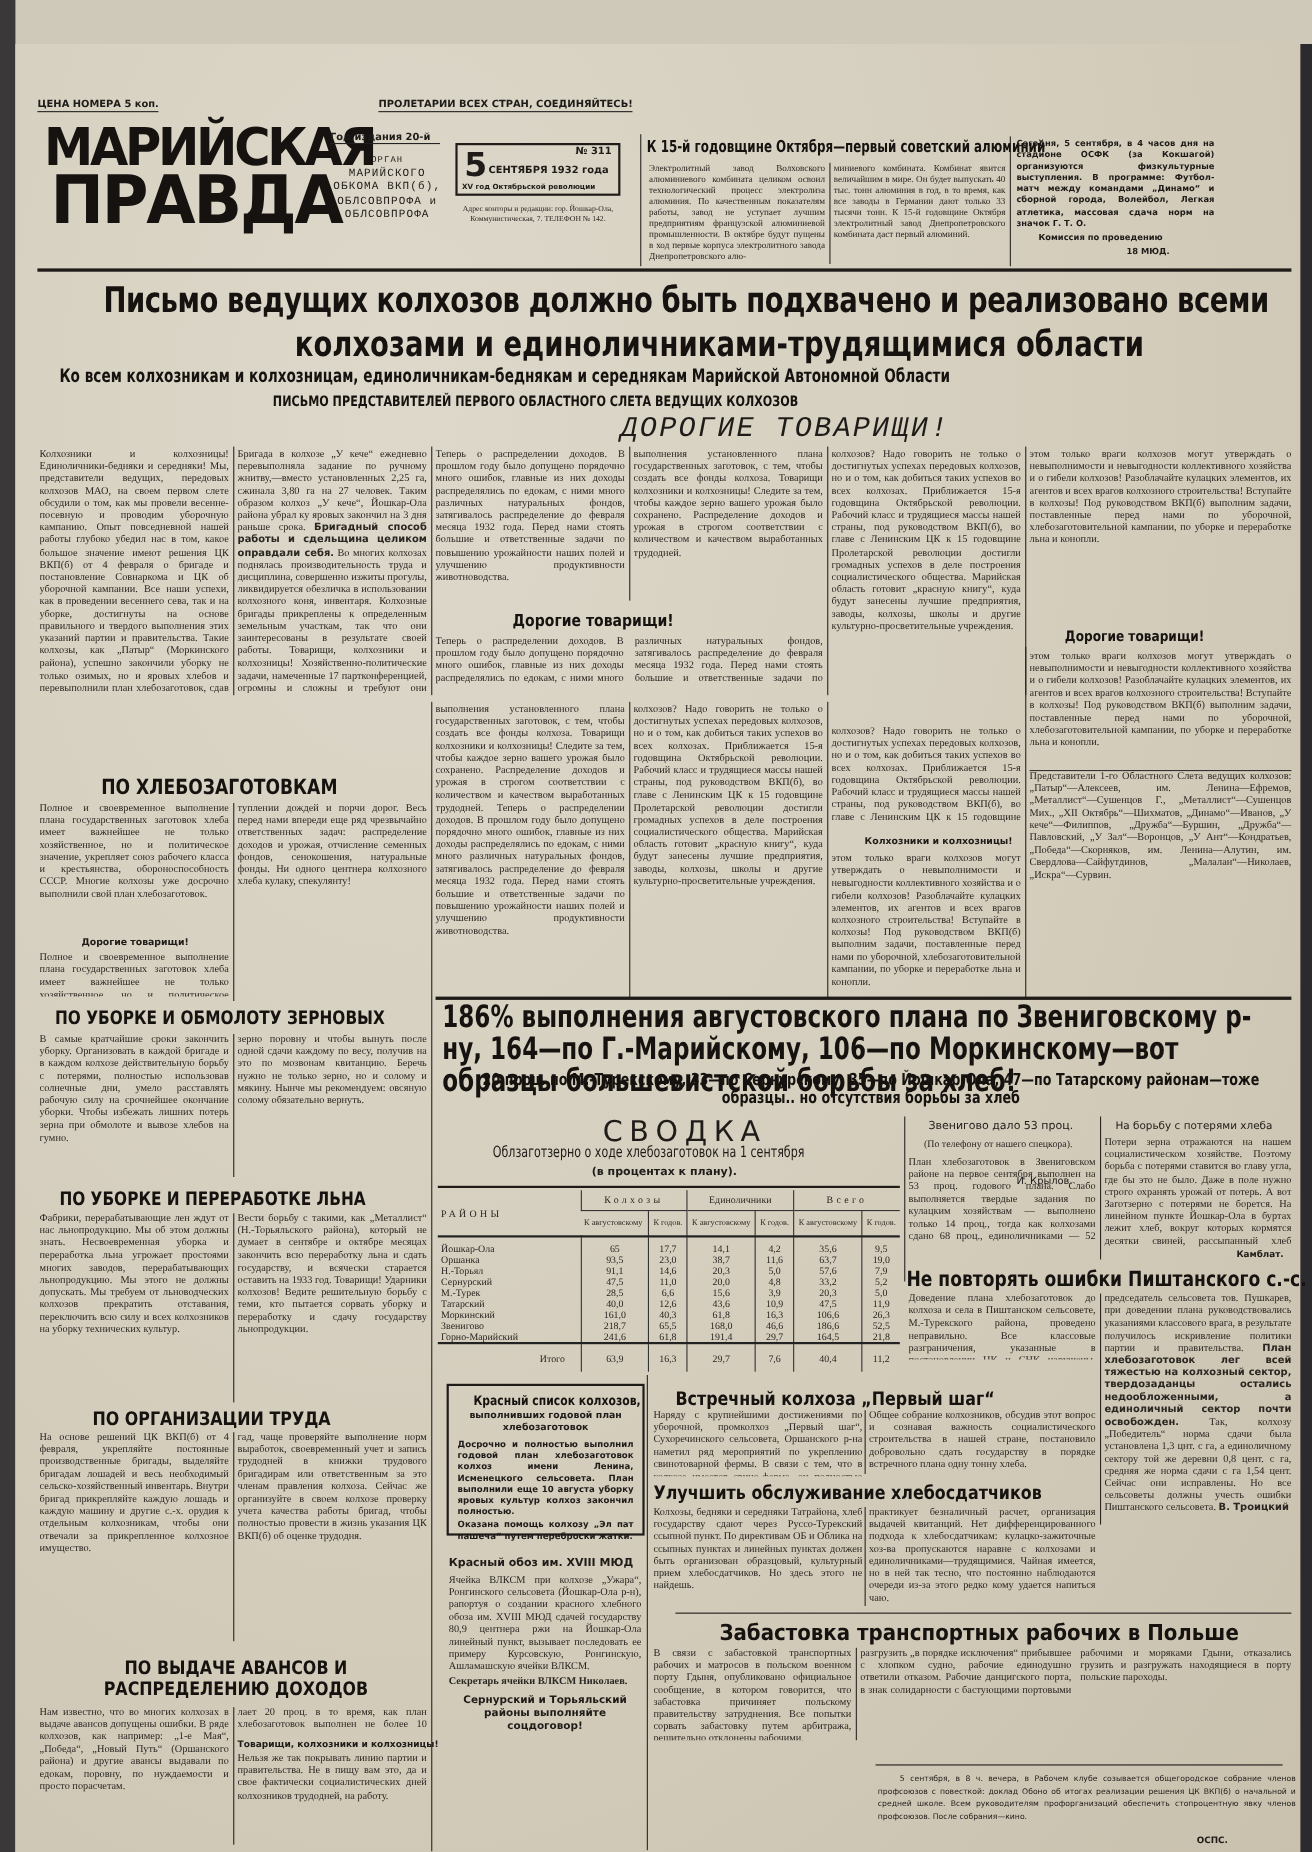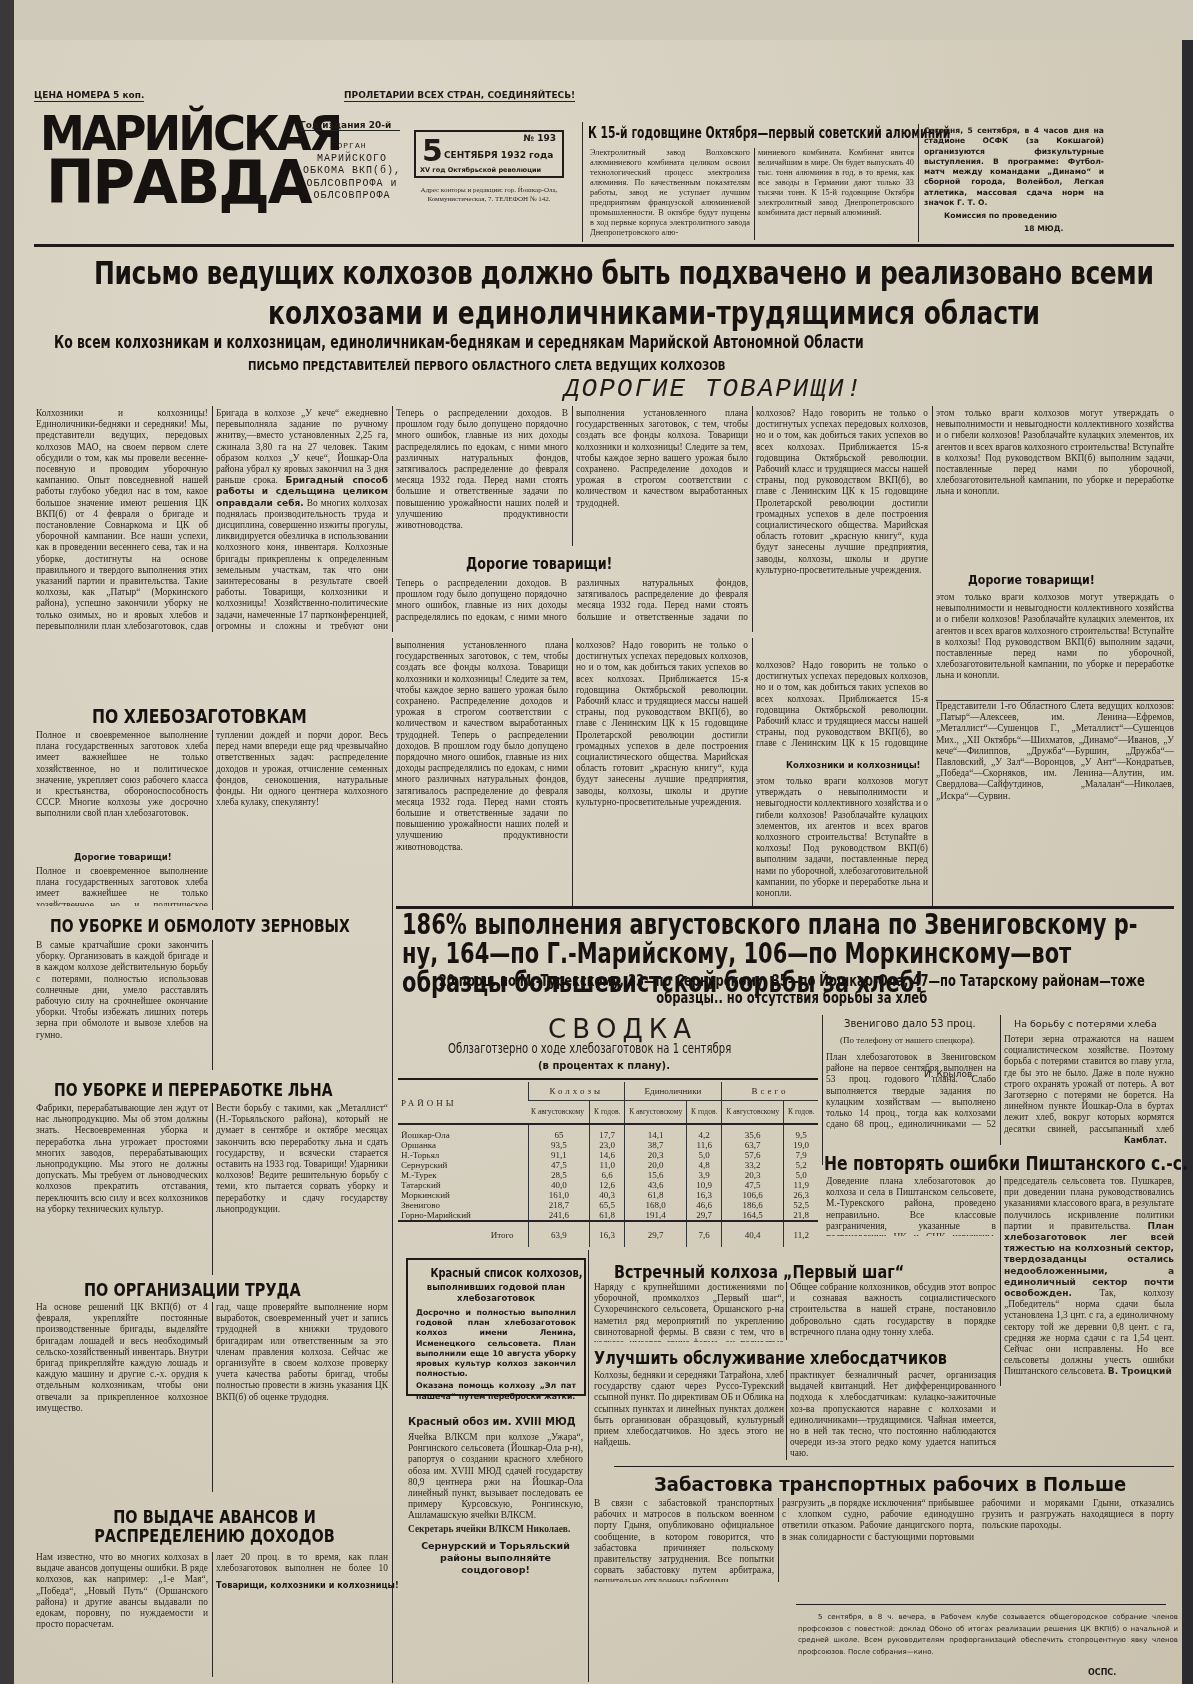--- a/index.html
+++ b/index.html
@@ -43,21 +43,21 @@
   <div class="abs" style="left:282px;top:100px;width:112px;text-align:center;font-family:Liberation Mono, monospace;font-size:10px;line-height:12.5px;letter-spacing:1px">
     <div style="font-size:8px">ОРГАН</div>
     <div>МАРИЙСКОГО</div>
     <div>ОБКОМА ВКП(б),</div>
     <div>ОБЛСОВПРОФА и</div>
     <div>ОБЛСОВПРОФА</div>
   </div>
 
   <div class="abs box" style="left:400px;top:90px;width:150px;height:48px">
     <div class="abs sans bold" style="left:6px;top:2px;font-size:30px;line-height:34px">5</div>
-    <div class="abs sans bold" style="right:6px;top:1px;font-size:9px">№ 193</div>
+    <div class="abs sans bold" style="right:6px;top:1px;font-size:9px">№ 311</div>
     <div class="abs sans bold" style="left:28px;top:18px;font-size:9px">СЕНТЯБРЯ 1932 года</div>
     <div class="abs sans bold" style="left:4px;top:34px;font-size:6.5px">XV год Октябрьской революции</div>
   </div>
   <div class="abs body-text" style="left:405px;top:146px;width:140px;font-size:7px;line-height:8.5px;text-align:center">Адрес конторы и редакции: гор. Йошкар-Ола, Коммунистическая, 7. ТЕЛЕФОН № 142.</div>
 
   <div class="vrule" style="left:568px;top:82px;height:120px"></div>
 
   <div class="abs hd" style="left:574px;top:84px;font-size:15px;transform:scaleX(0.72);transform-origin:left top">К 15-й годовщине Октября—первый советский алюминий</div>
   <div class="abs body-text" style="left:576px;top:108px;width:160px;font-size:8.3px;line-height:10px">Электролитный завод Волховского алюминиевого комбината целиком освоил технологический процесс электролиза алюминия. По качественным показателям работы, завод не уступает лучшим предприятиям французской алюминиевой промышленности. В октябре будут пущены в ход первые корпуса электролитного завода Днепропетровского алю-</div>
   <div class="vrule" style="left:740px;top:108px;height:92px"></div>
@@ -140,36 +140,38 @@
   <div class="vrule" style="left:198px;top:690px;height:180px"></div>
   <div class="abs body-text" style="left:202px;top:690px;width:172px;height:178px;overflow:hidden">туплении дождей и порчи дорог. Весь перед нами впереди еще ряд чрезвычайно ответственных задач: распределение доходов и урожая, отчисление семенных фондов, сенокошения, натуральные фонды. Ни одного центнера колхозного хлеба кулаку, спекулянту!</div>
   <div class="abs sans bold" style="left:60px;top:812px;font-size:8.5px">Дорогие товарищи!</div>
   <div class="abs body-text" style="left:22px;top:826px;width:172px;height:40px;overflow:hidden">Полное и своевременное выполнение плана государственных заготовок хлеба имеет важнейшее не только хозяйственное, но и политическое значение, укрепляет союз рабочего класса и крестьянства, обороноспособность СССР. Многие колхозы уже досрочно выполнили свой план хлебозаготовок.</div>
 
   <div class="vrule" style="left:378px;top:598px;height:1045px"></div>
 
   <div class="abs hd" style="left:36px;top:876px;font-size:17px;transform:scaleX(0.82);transform-origin:left top">ПО УБОРКЕ И ОБМОЛОТУ ЗЕРНОВЫХ</div>
   <div class="abs body-text" style="left:22px;top:900px;width:172px;height:130px;overflow:hidden">В самые кратчайшие сроки закончить уборку. Организовать в каждой бригаде и в каждом колхозе действительную борьбу с потерями, полностью использовав солнечные дни, умело расставлять рабочую силу на срочнейшее окончание уборки. Чтобы избежать лишних потерь зерна при обмолоте и вывозе хлебов на гумно.</div>
   <div class="vrule" style="left:198px;top:900px;height:130px"></div>
+  <div class="abs body-text" style="left:202px;top:900px;width:172px;height:130px;overflow:hidden">зерно поровну и чтобы вынуть после одной сдачи каждому по весу, получив на это по мозвонам квитанцию. Беречь нужно не только зерно, но и солому и мякину. Нынче мы рекомендуем: овсяную солому обязательно вернуть.</div>
 
   <div class="abs hd" style="left:40px;top:1040px;font-size:17px;transform:scaleX(0.82);transform-origin:left top">ПО УБОРКЕ И ПЕРЕРАБОТКЕ ЛЬНА</div>
   <div class="abs body-text" style="left:22px;top:1063px;width:172px;height:170px;overflow:hidden">Фабрики, перерабатывающие лен ждут от нас льнопродукцию. Мы об этом должны знать. Несвоевременная уборка и переработка льна угрожает простоями многих заводов, перерабатывающих льнопродукцию. Мы этого не должны допускать. Мы требуем от льноводческих колхозов прекратить отставания, переключить всю силу и всех колхозников на уборку технических культур.</div>
   <div class="vrule" style="left:198px;top:1063px;height:172px"></div>
   <div class="abs body-text" style="left:202px;top:1063px;width:172px;height:170px;overflow:hidden">Вести борьбу с такими, как „Металлист“ (Н.-Торьяльского района), который не думает в сентябре и октябре месяцах закончить всю переработку льна и сдать государству, и всячески старается оставить на 1933 год. Товарищи! Ударники колхозов! Ведите решительную борьбу с теми, кто пытается сорвать уборку и переработку и сдачу государству льнопродукции.</div>
 
   <div class="abs hd" style="left:70px;top:1240px;font-size:17px;transform:scaleX(0.85);transform-origin:left top">ПО ОРГАНИЗАЦИИ ТРУДА</div>
   <div class="abs body-text" style="left:22px;top:1262px;width:172px;height:190px;overflow:hidden">На основе решений ЦК ВКП(б) от 4 февраля, укрепляйте постоянные производственные бригады, выделяйте бригадам лошадей и весь необходимый сельско-хозяйственный инвентарь. Внутри бригад прикрепляйте каждую лошадь и каждую машину и другие с.-х. орудия к отдельным колхозникам, чтобы они отвечали за прикрепленное колхозное имущество.</div>
   <div class="vrule" style="left:198px;top:1262px;height:190px"></div>
   <div class="abs body-text" style="left:202px;top:1262px;width:172px;height:190px;overflow:hidden">гад, чаще проверяйте выполнение норм выработок, своевременный учет и запись трудодней в книжки трудового бригадирам или ответственным за это членам правления колхоза. Сейчас же организуйте в своем колхозе проверку учета качества работы бригад, чтобы полностью провести в жизнь указания ЦК ВКП(б) об оценке трудодня.</div>
 
   <div class="abs hd" style="left:22px;top:1468px;width:420px;font-size:17px;transform:scaleX(0.85);transform-origin:left top;white-space:normal;line-height:19px">ПО ВЫДАЧЕ АВАНСОВ И РАСПРЕДЕЛЕНИЮ ДОХОДОВ</div>
   <div class="abs body-text" style="left:22px;top:1512px;width:172px;height:120px;overflow:hidden">Нам известно, что во многих колхозах в выдаче авансов допущены ошибки. В ряде колхозов, как например: „1-е Мая“, „Победа“, „Новый Путь“ (Оршанского района) и другие авансы выдавали по едокам, поровну, по нуждаемости и просто порасчетам.</div>
   <div class="vrule" style="left:198px;top:1512px;height:125px"></div>
   <div class="abs body-text" style="left:202px;top:1512px;width:172px;height:24px;overflow:hidden">лает 20 проц. в то время, как план хлебозаготовок выполнен не более 10 проц.</div>
   <div class="abs sans bold" style="left:202px;top:1540px;font-size:8.2px">Товарищи, колхозники и колхозницы!</div>
+  <div class="abs body-text" style="left:202px;top:1554px;width:172px;height:80px;overflow:hidden">Нельзя же так покрывать линию партии и правительства. Не в пищу вам это, да и свое фактически социалистических дней колхозников трудодней, на работу.</div>
 
   <div class="rule" style="left:382px;top:866px;width:778px;height:3px"></div>
   <div class="abs hd" style="left:388px;top:870px;width:1020px;font-size:28px;line-height:29px;white-space:normal;text-align:left;transform:scaleX(0.75);transform-origin:left top">186% выполнения августовского плана по Звениговскому р-ну, 164—по Г.-Марийскому, 106—по Моркинскому—вот образцы большевистской борьбы за хлеб!</div>
   <div class="abs hd" style="left:412px;top:933px;width:950px;font-size:15px;line-height:17px;white-space:normal;transform:scaleX(0.77);transform-origin:left top">20 проц. по М.-Турекскому, 33—по Сернурскому, 35—по Йошкар-Ола, 47—по Татарскому районам—тоже образцы.. но отсутствия борьбы за хлеб</div>
 
   <div class="abs" style="left:384px;top:972px;width:420px;height:230px">
     <div class="abs sans" style="left:150px;top:2px;font-size:26px;letter-spacing:6px">СВОДКА</div>
     <div class="abs sans" style="left:50px;top:28px;font-size:14px;transform:scaleX(0.72);transform-origin:left top;white-space:nowrap">Облзаготзерно о ходе хлебозаготовок на 1 сентября</div>
     <div class="abs sans bold" style="left:140px;top:48px;font-size:10px">(в процентах к плану).</div>
     <div class="rule" style="left:0;top:66px;width:420px;height:2px"></div>

